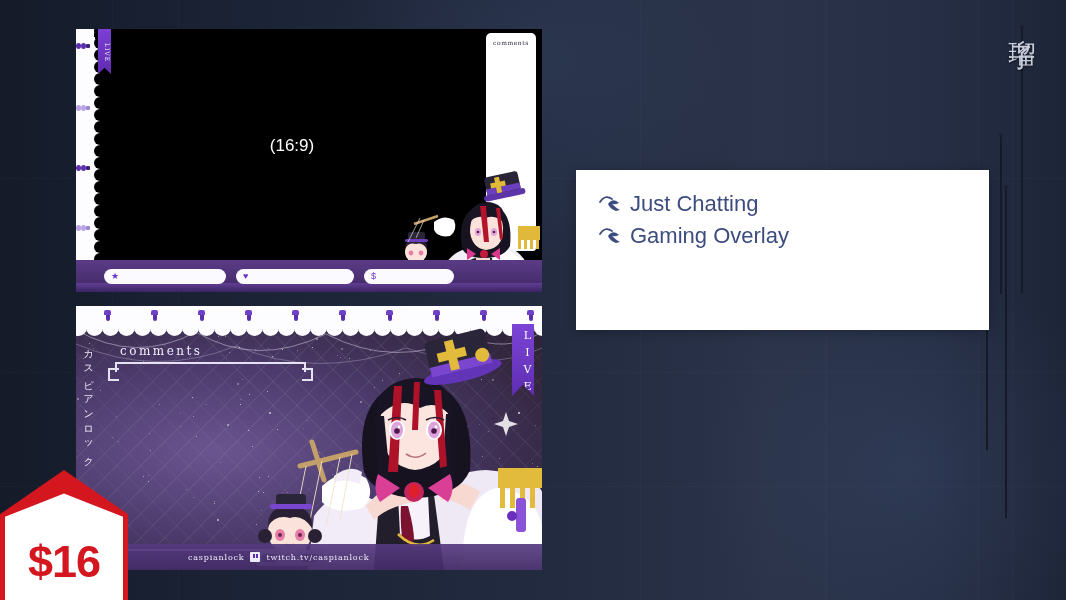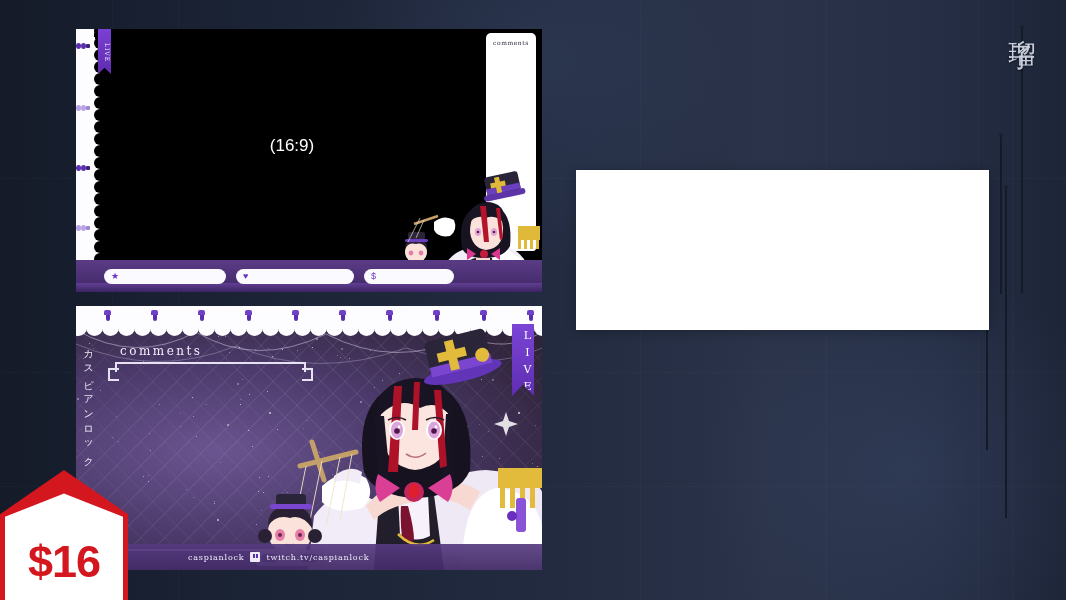--- a/index.html
+++ b/index.html
@@ -705,20 +705,38 @@
   <div id="mb-footer">
     <span>caspianlock</span>
     <span class="tw"></span>
     <span>twitch.tv/caspianlock</span>
   </div>
 </div>
 
 <div id="panel">
 
   <div id="feature-card">
+    <div class="feature-row">
+      <span class="bullet-ico">
+        <svg width="30" height="22" viewBox="0 0 30 22">
+          <path d="M2 9 Q7 1 14 6" stroke="#3c4c7e" stroke-width="1.8" fill="none" stroke-linecap="round"></path>
+          <path d="M10 11 Q15 4 21 10 Q17 12 14 11 Q18 15 22 17 L18 18 Q12 16 10 11 Z" fill="#3c4c7e"></path>
+        </svg>
+      </span>
+      <span class="ftxt"> Just Chatting</span>
+    </div>
+    <div class="feature-row">
+      <span class="bullet-ico">
+        <svg width="30" height="22" viewBox="0 0 30 22">
+          <path d="M2 9 Q7 1 14 6" stroke="#3c4c7e" stroke-width="1.8" fill="none" stroke-linecap="round"></path>
+          <path d="M10 11 Q15 4 21 10 Q17 12 14 11 Q18 15 22 17 L18 18 Q12 16 10 11 Z" fill="#3c4c7e"></path>
+        </svg>
+      </span>
+      <span class="ftxt"> Gaming Overlay</span>
+    </div>
   </div>
 </div>
 
 <div id="price-badge">
   <div class="outer"></div>
   <div class="inner"></div>
   <div id="price-text">$16</div>
 </div>
 
 </body></html>

